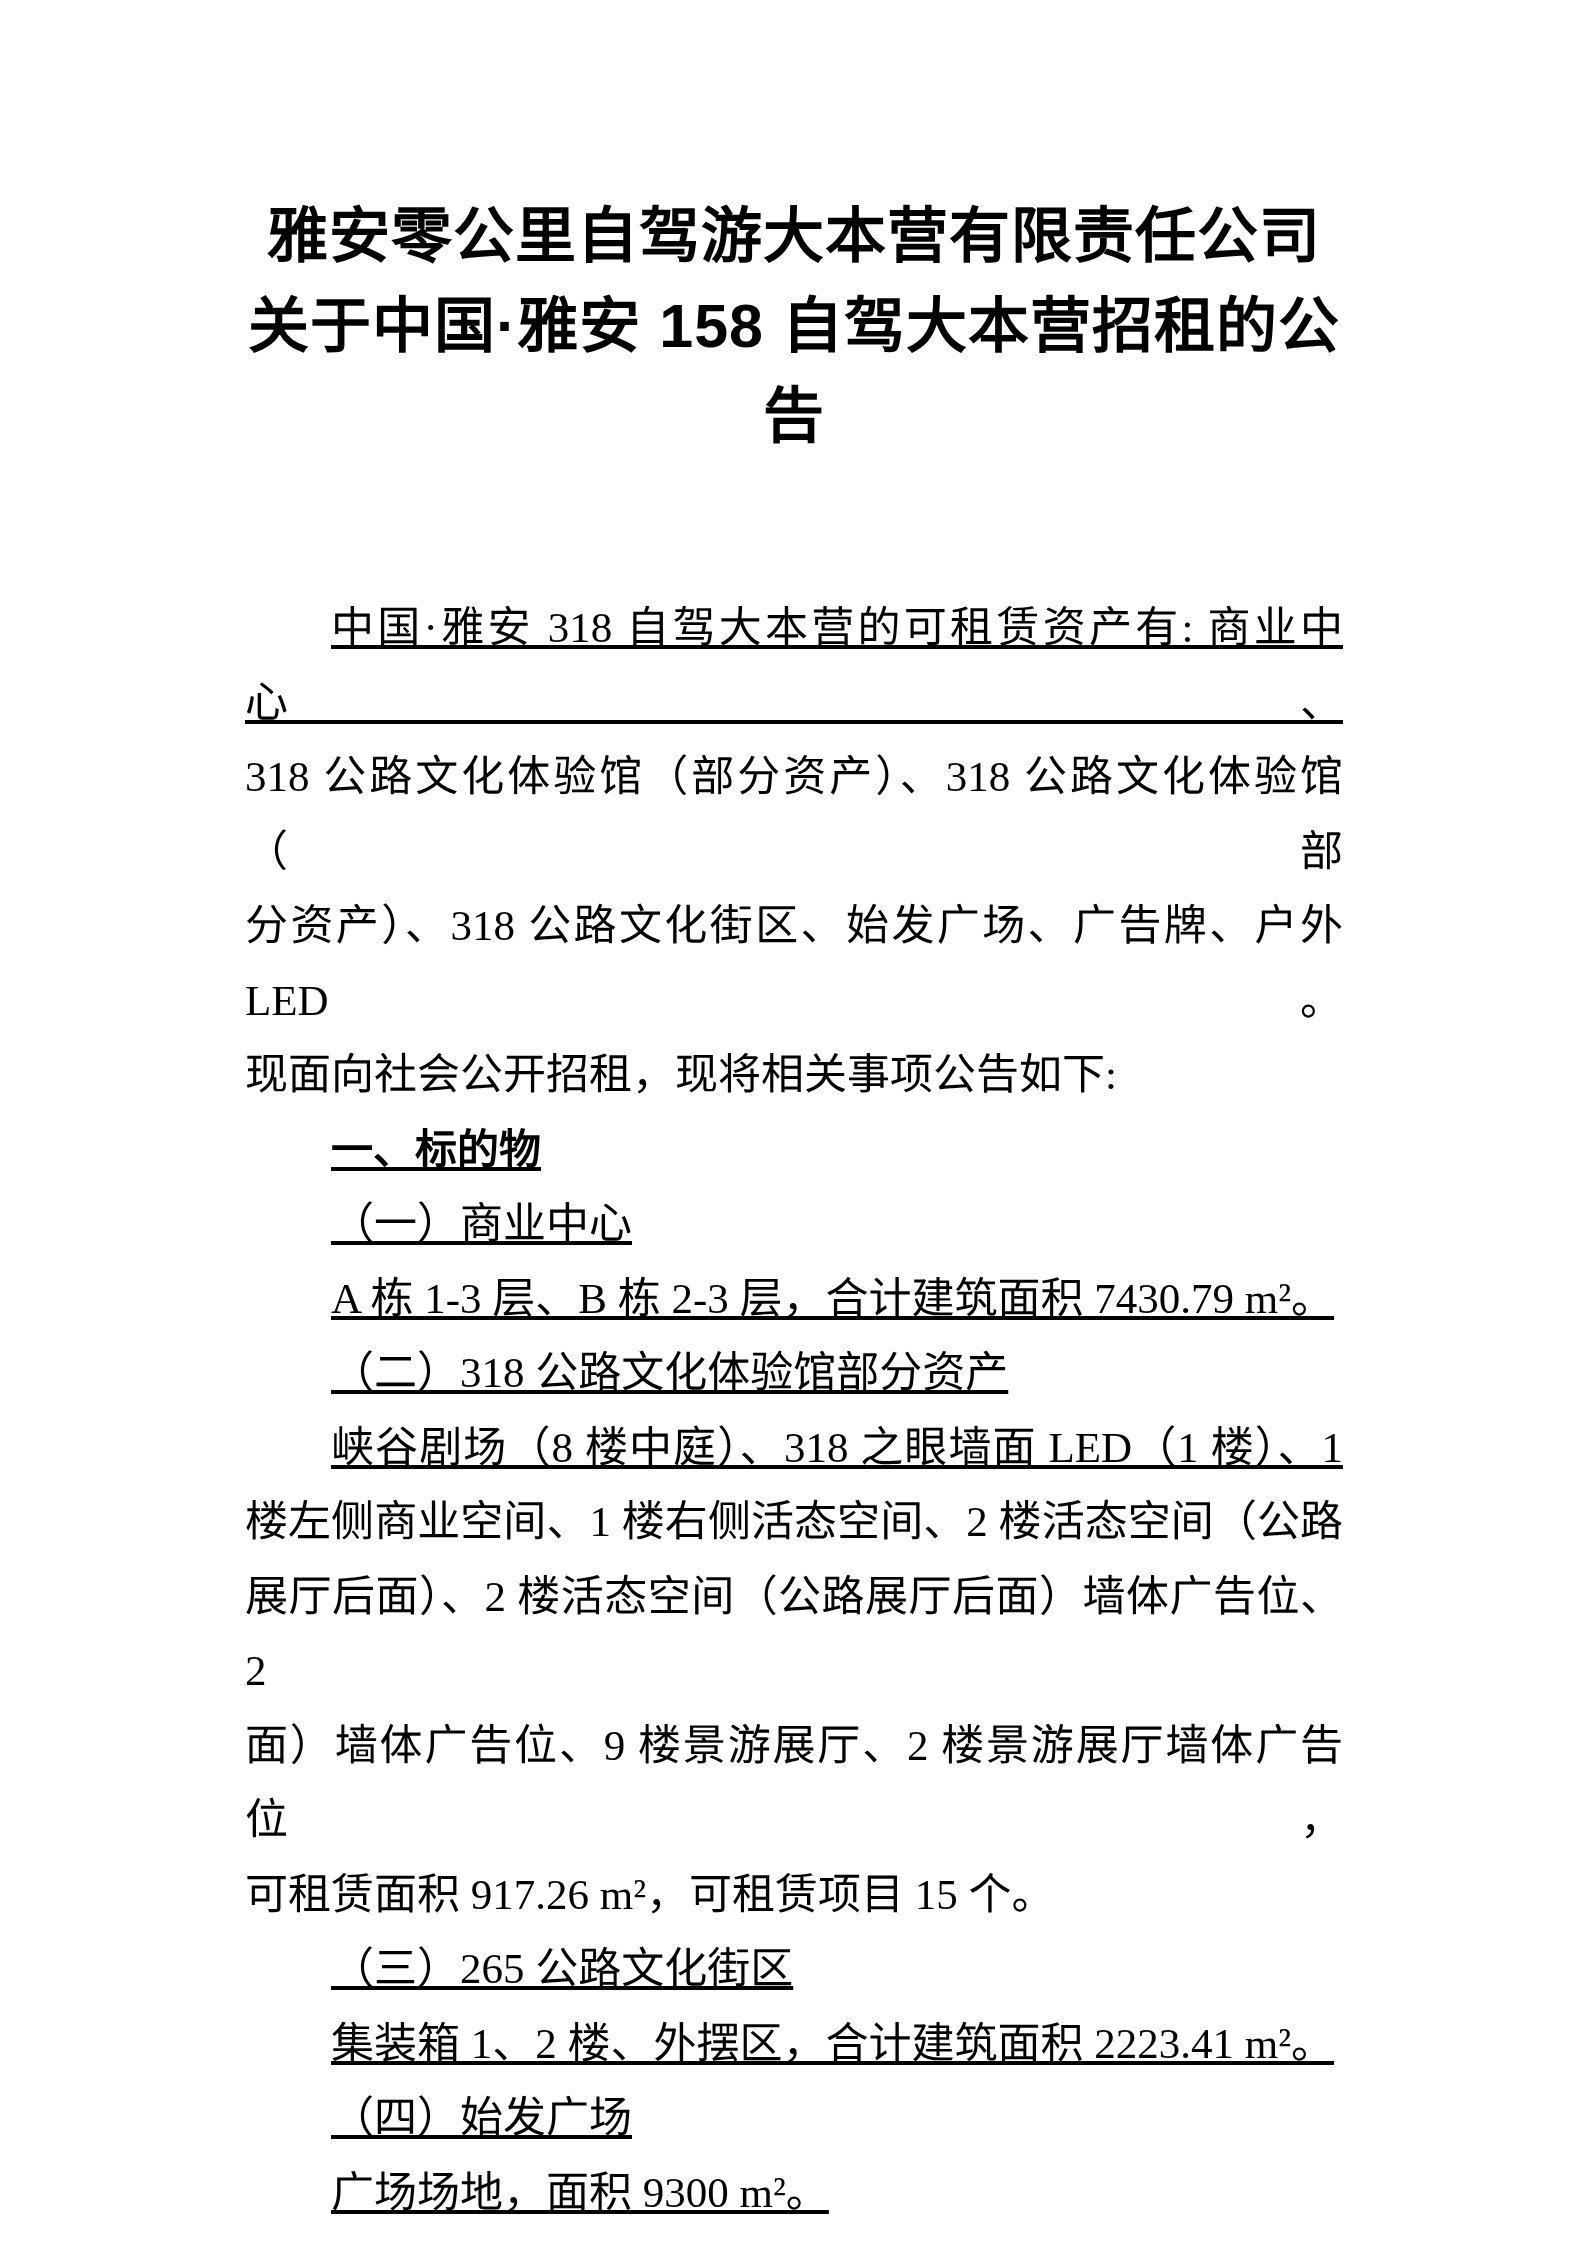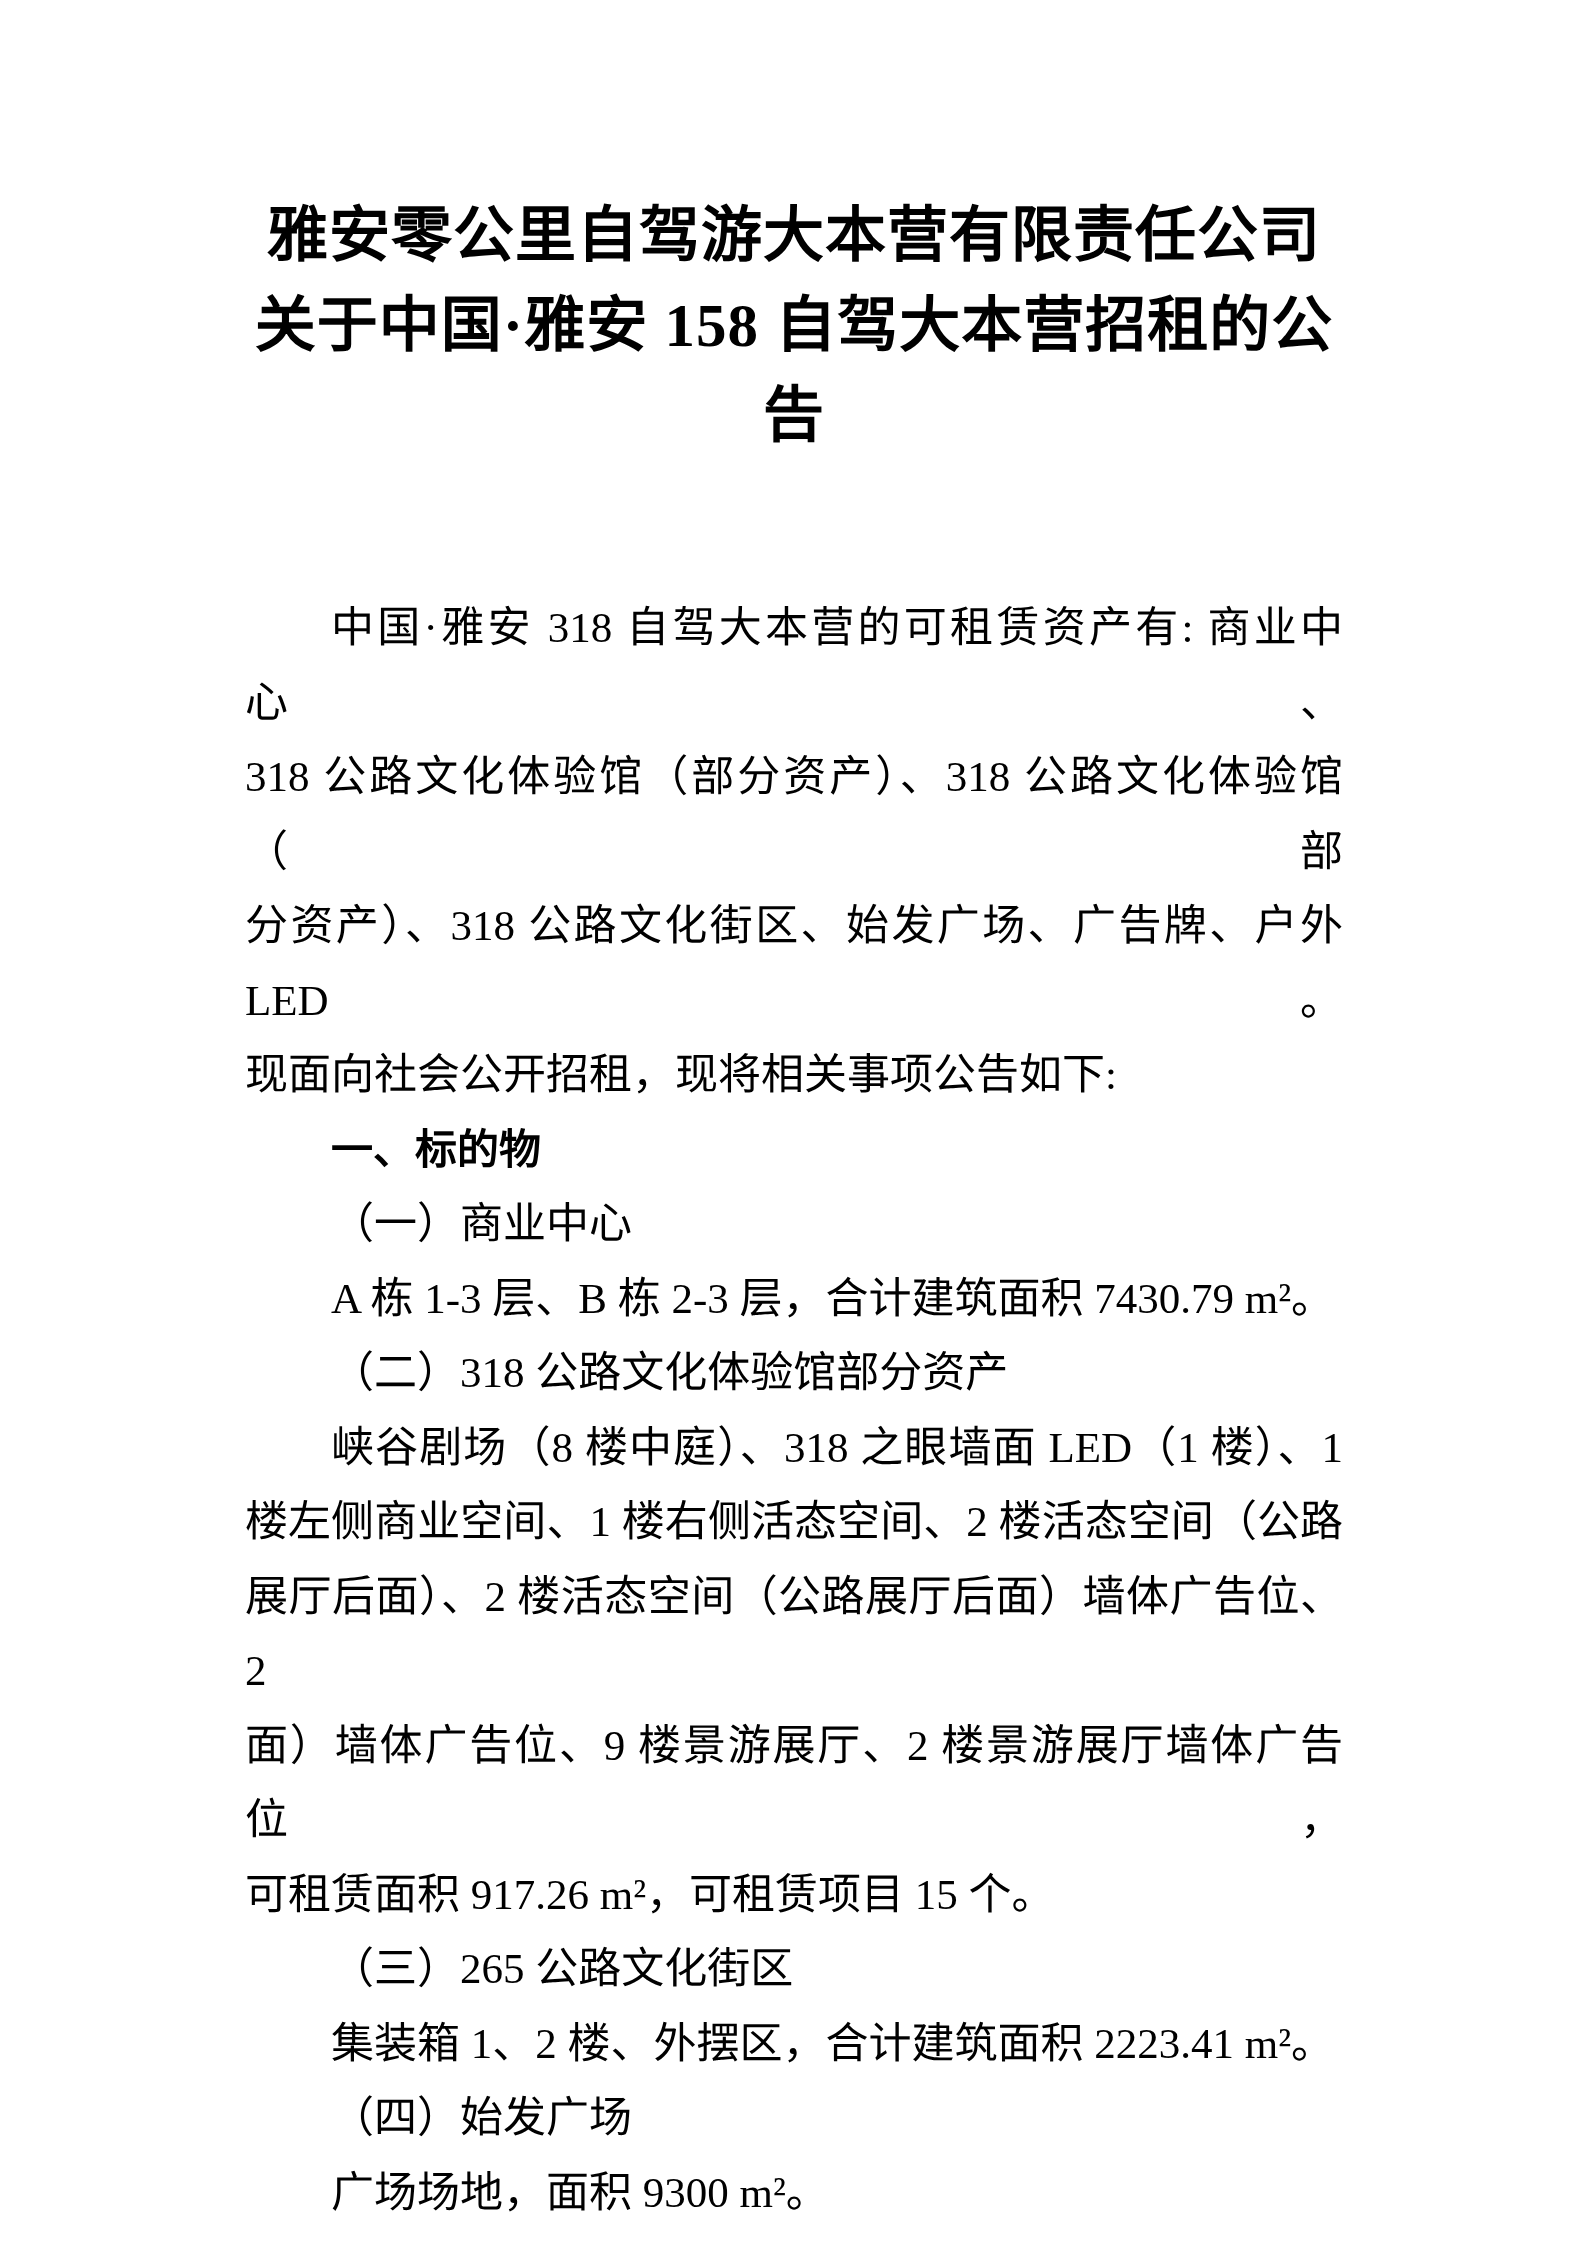--- a/index.html
+++ b/index.html
@@ -23,33 +23,34 @@
     width: 1098px;
   }
   .doc-title {
     padding-top: 191px;
     margin: 0;
     font-size: 61px;
     line-height: 90px;
     font-weight: bold;
     text-align: center;
     letter-spacing: 1px;
-    font-family: Liberation Serif, serif;
+    font-family: Liberation Sans, sans-serif;
   }
   .doc-body {
     margin-top: 130px;
   }
   .line {
     font-size: 43px;
     line-height: 74.5px;
     white-space: normal;
     font-family: "Liberation Serif", "DejaVu Serif", serif;
   }
   .line.indent {
     text-indent: 86px;
+    text-decoration: underline;
   }
   .line.fill {
     text-align: justify;
     text-align-last: justify;
   }
   .line.h1 {
     font-family: "Liberation Sans", "DejaVu Sans", sans-serif;
     font-weight: bold;
     font-size: 42px;
   }

